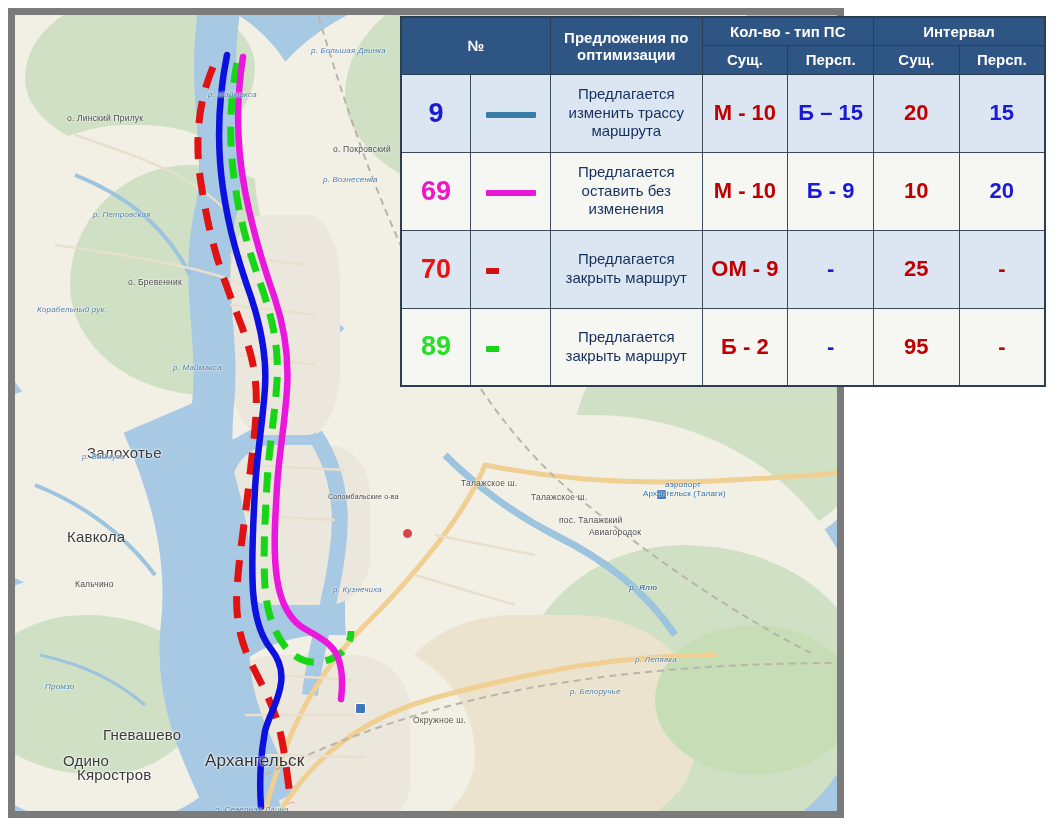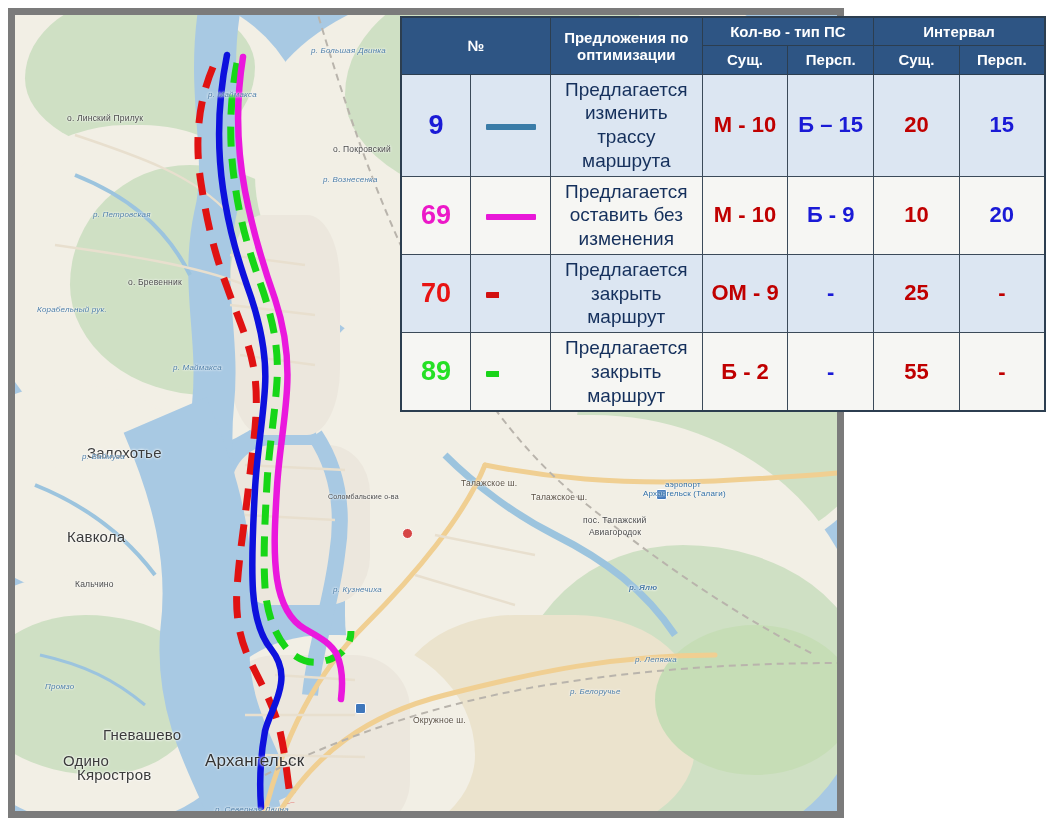--- a/index.html
+++ b/index.html
@@ -90,21 +90,21 @@
     padding:5px 4px;
     line-height:1.15;
   }
   .legend-table thead th.outer { border-color:#2c3e50; }
 
   tbody tr.band-a td { background:#dce6f2; }
   tbody tr.band-b td { background:#f6f6f3; }
 
   td.num      { font-size:27px; font-weight:bold; width:70px; height:78px; }
   td.sample   { width:80px; }
-  td.proposal { font-size:19px; color:#15305c; line-height:1.25; width:152px; padding:3px 8px; }
+  td.proposal { font-size:15px; color:#15305c; line-height:1.25; width:152px; padding:3px 8px; }
   td.val      { font-size:22px; font-weight:bold; width:86px; }
 
   .line-sample { display:inline-block; width:50px; height:6px; border-radius:1px; }
   .line-sample.dashed {
     height:6px;
     background-image: linear-gradient(90deg, currentColor 0 13px, transparent 13px 19px);
     background-color: transparent;
   }
 </style>
 </head>
@@ -207,21 +207,21 @@
           <div class="maplabel city" style="left: 72px; top: 429px;">Залохотье</div>
           <div class="maplabel city" style="left: 52px; top: 513px;">Кавкола</div>
           <div class="maplabel small" style="left: 60px; top: 564px;">Кальчино</div>
           <div class="maplabel city" style="left: 88px; top: 711px;">Гневашево</div>
           <div class="maplabel city" style="left: 48px; top: 737px;">Одино</div>
           <div class="maplabel city" style="left: 62px; top: 751px;">Кяростров</div>
           <div class="maplabel city-big" style="left: 190px; top: 736px;">Архангельск</div>
           <div class="maplabel tiny" style="left: 313px; top: 478px;">Соломбальские о-ва</div>
           <div class="maplabel hw" style="left: 446px; top: 463px;">Талажское ш.</div>
           <div class="maplabel hw" style="left: 516px; top: 477px;">Талажское ш.</div>
-          <div class="maplabel small" style="left: 568px; top: 500px;">пос. Талажский</div>
+          <div class="maplabel small" style="left: 544px; top: 500px;">пос. Талажский</div>
           <div class="maplabel small" style="left: 574px; top: 512px;">Авиагородок</div>
           <div class="maplabel poi" style="left: 650px; top: 465px;">аэропорт</div>
           <div class="maplabel poi" style="left: 628px; top: 474px;">Архангельск (Талаги)</div>
           <div class="maplabel hw" style="left: 398px; top: 700px;">Окружное ш.</div>
           <div class="maplabel river" style="left: 296px; top: 31px;">р. Большая Двинка</div>
           <div class="maplabel river" style="left: 193px; top: 75px;">р. Маймакса</div>
           <div class="maplabel river" style="left: 308px; top: 160px;">р. Вознесенка</div>
           <div class="maplabel river" style="left: 78px; top: 195px;">р. Петровская</div>
           <div class="maplabel river" style="left: 158px; top: 348px;">р. Маймакса</div>
           <div class="maplabel river" style="left: 22px; top: 290px;">Корабельный рук.</div>
@@ -278,19 +278,19 @@
           <td class="val" style="color: rgb(26, 26, 214);">-</td>
           <td class="val" style="color: rgb(192, 0, 0);">25</td>
           <td class="val" style="color: rgb(192, 0, 0);">-</td>
         </tr>
         <tr class="band-b">
           <td class="num" style="color: rgb(37, 224, 37);">89</td>
           <td class="sample"><span class="line-sample dashed" style="color: rgb(25, 212, 25);"></span></td>
           <td class="proposal">Предлагается закрыть маршрут</td>
           <td class="val" style="color: rgb(192, 0, 0);">Б - 2</td>
           <td class="val" style="color: rgb(26, 26, 214);">-</td>
-          <td class="val" style="color: rgb(192, 0, 0);">55</td>
+          <td class="val" style="color: rgb(192, 0, 0);">95</td>
           <td class="val" style="color: rgb(192, 0, 0);">-</td>
         </tr>
       </tbody>
   </table>
 
 </div>
 
 </body></html>

